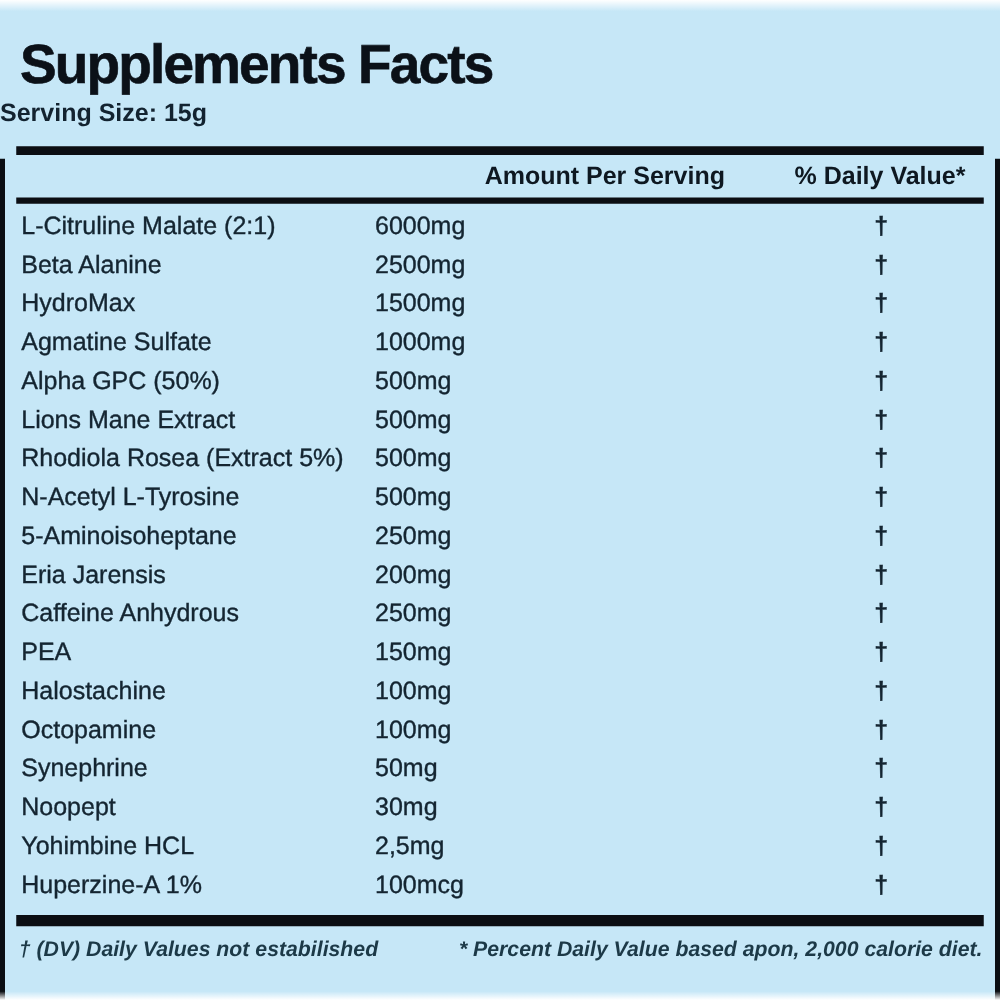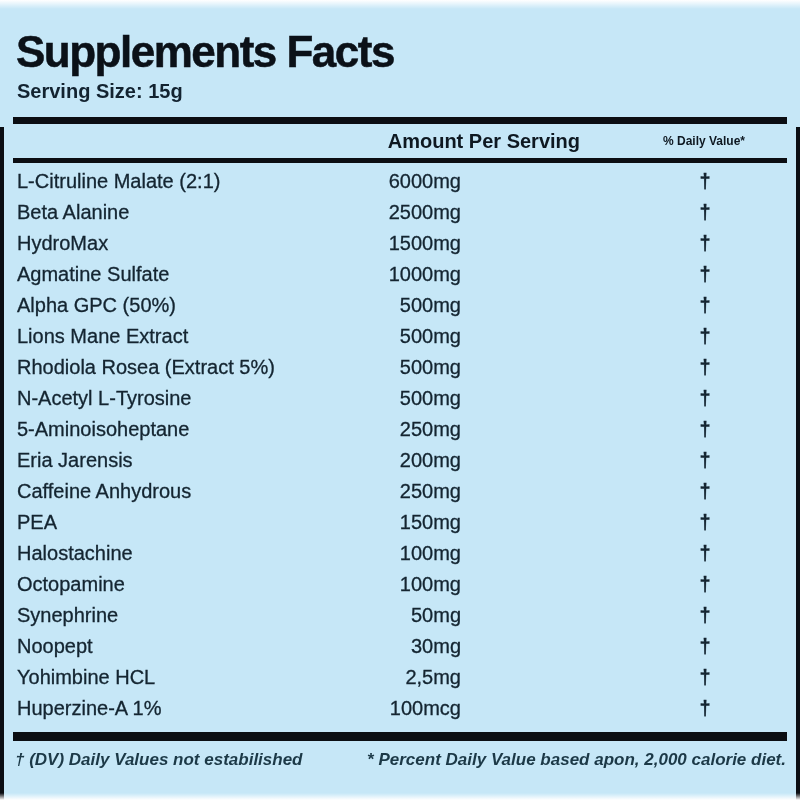--- a/index.html
+++ b/index.html
@@ -17,42 +17,42 @@
   .vborder{position:absolute;top:127px;bottom:0;width:4px;background:#0b0e13;z-index:4;}
   .vborder.left{left:0;}
   .vborder.right{right:0;}
   h1.title{
     margin:0;padding:28px 0 0 16px;
     font-size:44px;line-height:48px;font-weight:700;
     letter-spacing:-1.5px;color:#0b1118;
     -webkit-text-stroke:0.5px #0b1118;
   }
   .serving{
-    padding-left:17px;font-size:20px;font-weight:700;
+    font-size:20px;font-weight:700;
     line-height:23px;color:#132330;
   }
   .serving.first{margin-top:4px;}
   .bar{margin-left:13px;width:774px;background:#0b0e13;}
   .bar-thick{height:7px;margin-top:14px;}
   .bar-med{height:5px;}
   .bar-thicker{height:9px;margin-top:8px;}
   .header-row{position:relative;height:34px;line-height:34px;}
   .col-amount-h{
     position:absolute;left:300px;width:280px;text-align:right;
     font-weight:700;font-size:20px;color:#0e1821;
   }
   .col-dv-h{
     position:absolute;left:629px;width:150px;text-align:center;
-    font-weight:700;font-size:12px;color:#0e1821;
+    font-weight:700;font-size:20px;color:#0e1821;
   }
   .rows{margin-top:3px;}
   .row{position:relative;height:31px;line-height:31px;font-size:20px;}
   .row span{-webkit-text-stroke:0.3px #142531;}
   .c-name{position:absolute;left:17px;white-space:nowrap;text-align:center;}
-  .c-amt{position:absolute;left:284px;width:177px;text-align:right;}
+  .c-amt{position:absolute;left:300px;width:177px;}
   .c-dv{position:absolute;left:655px;width:100px;text-align:center;font-weight:700;}
   .footnotes{
     display:flex;justify-content:space-between;
     margin-top:9px;padding:0 14px 0 15px;
     font-size:17px;font-weight:700;color:#1c3947;
     white-space:nowrap;
     font-style:italic;
   }
 </style>
 </head>

